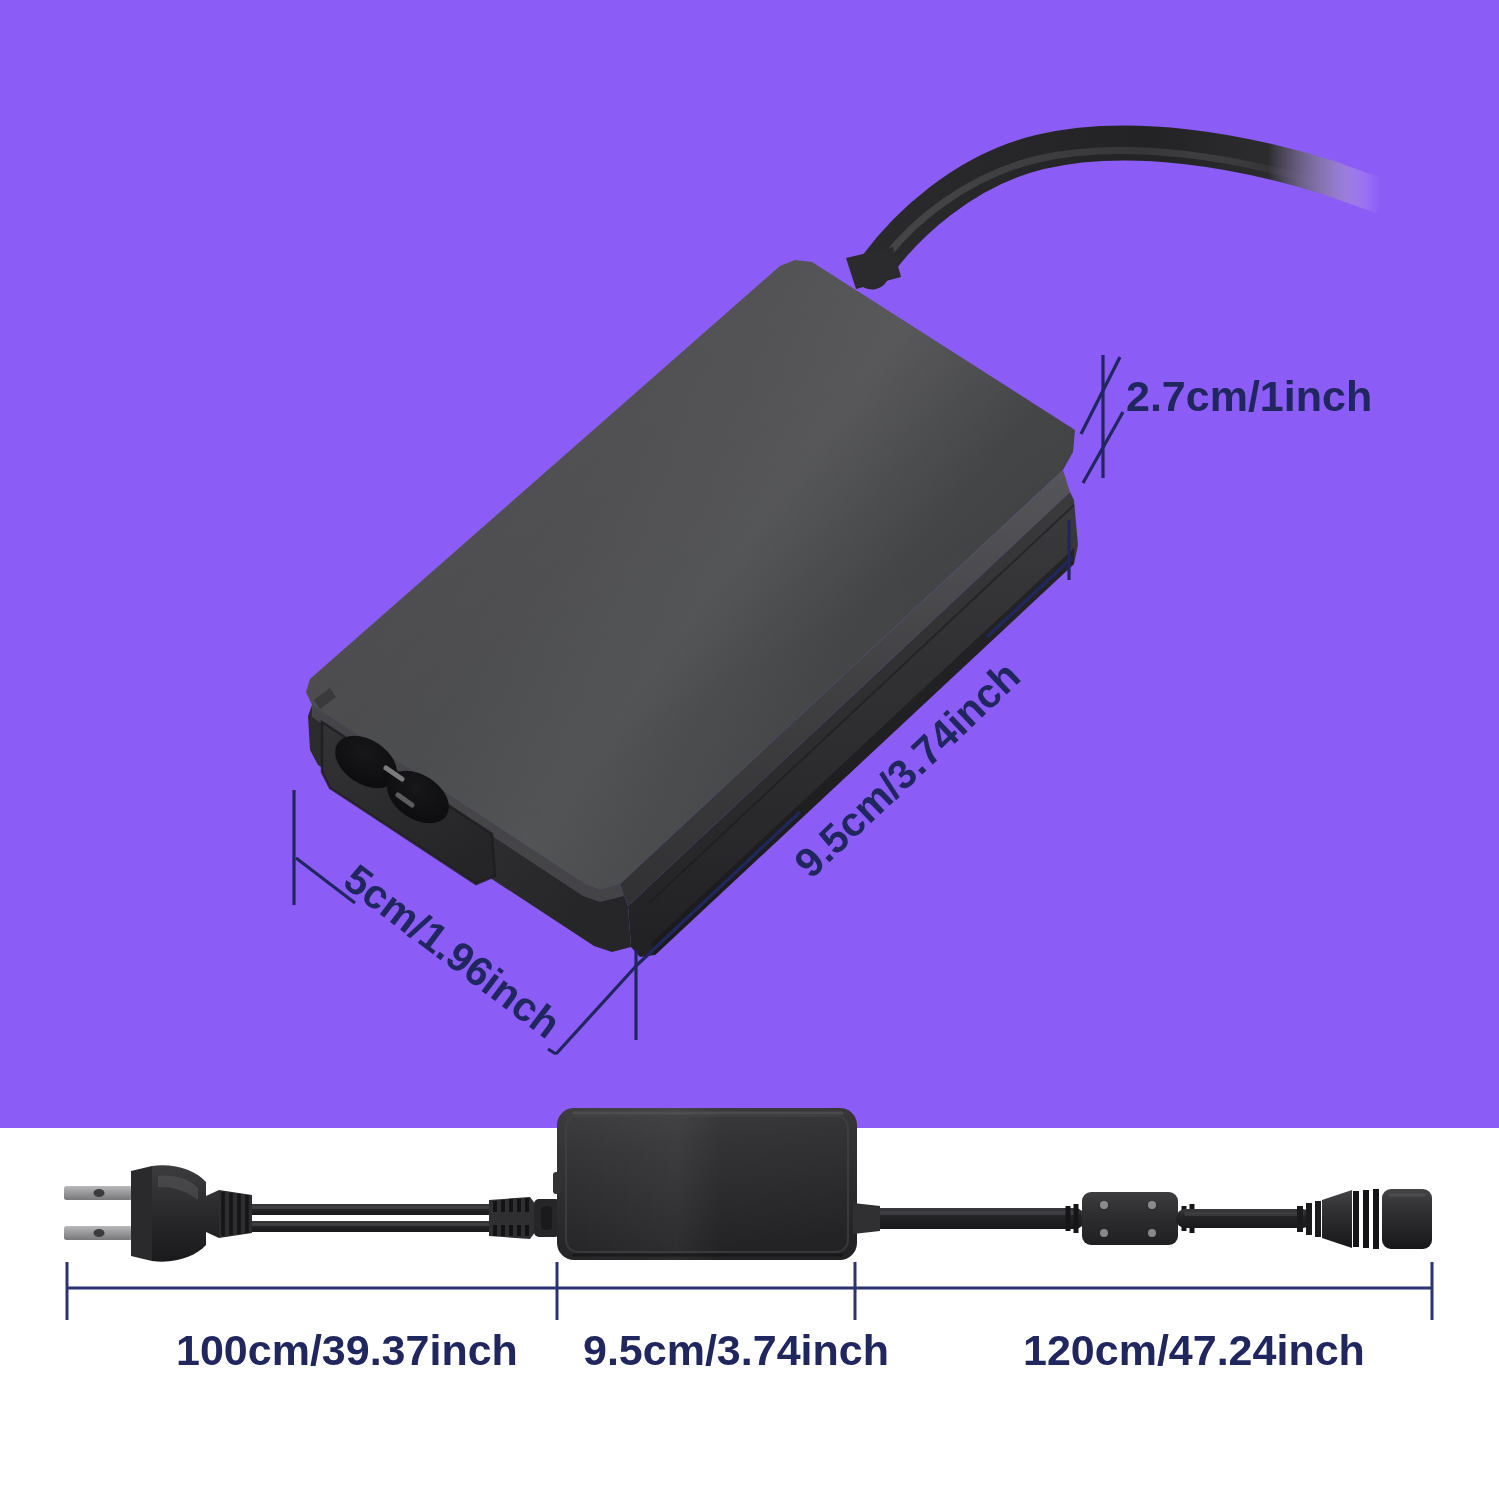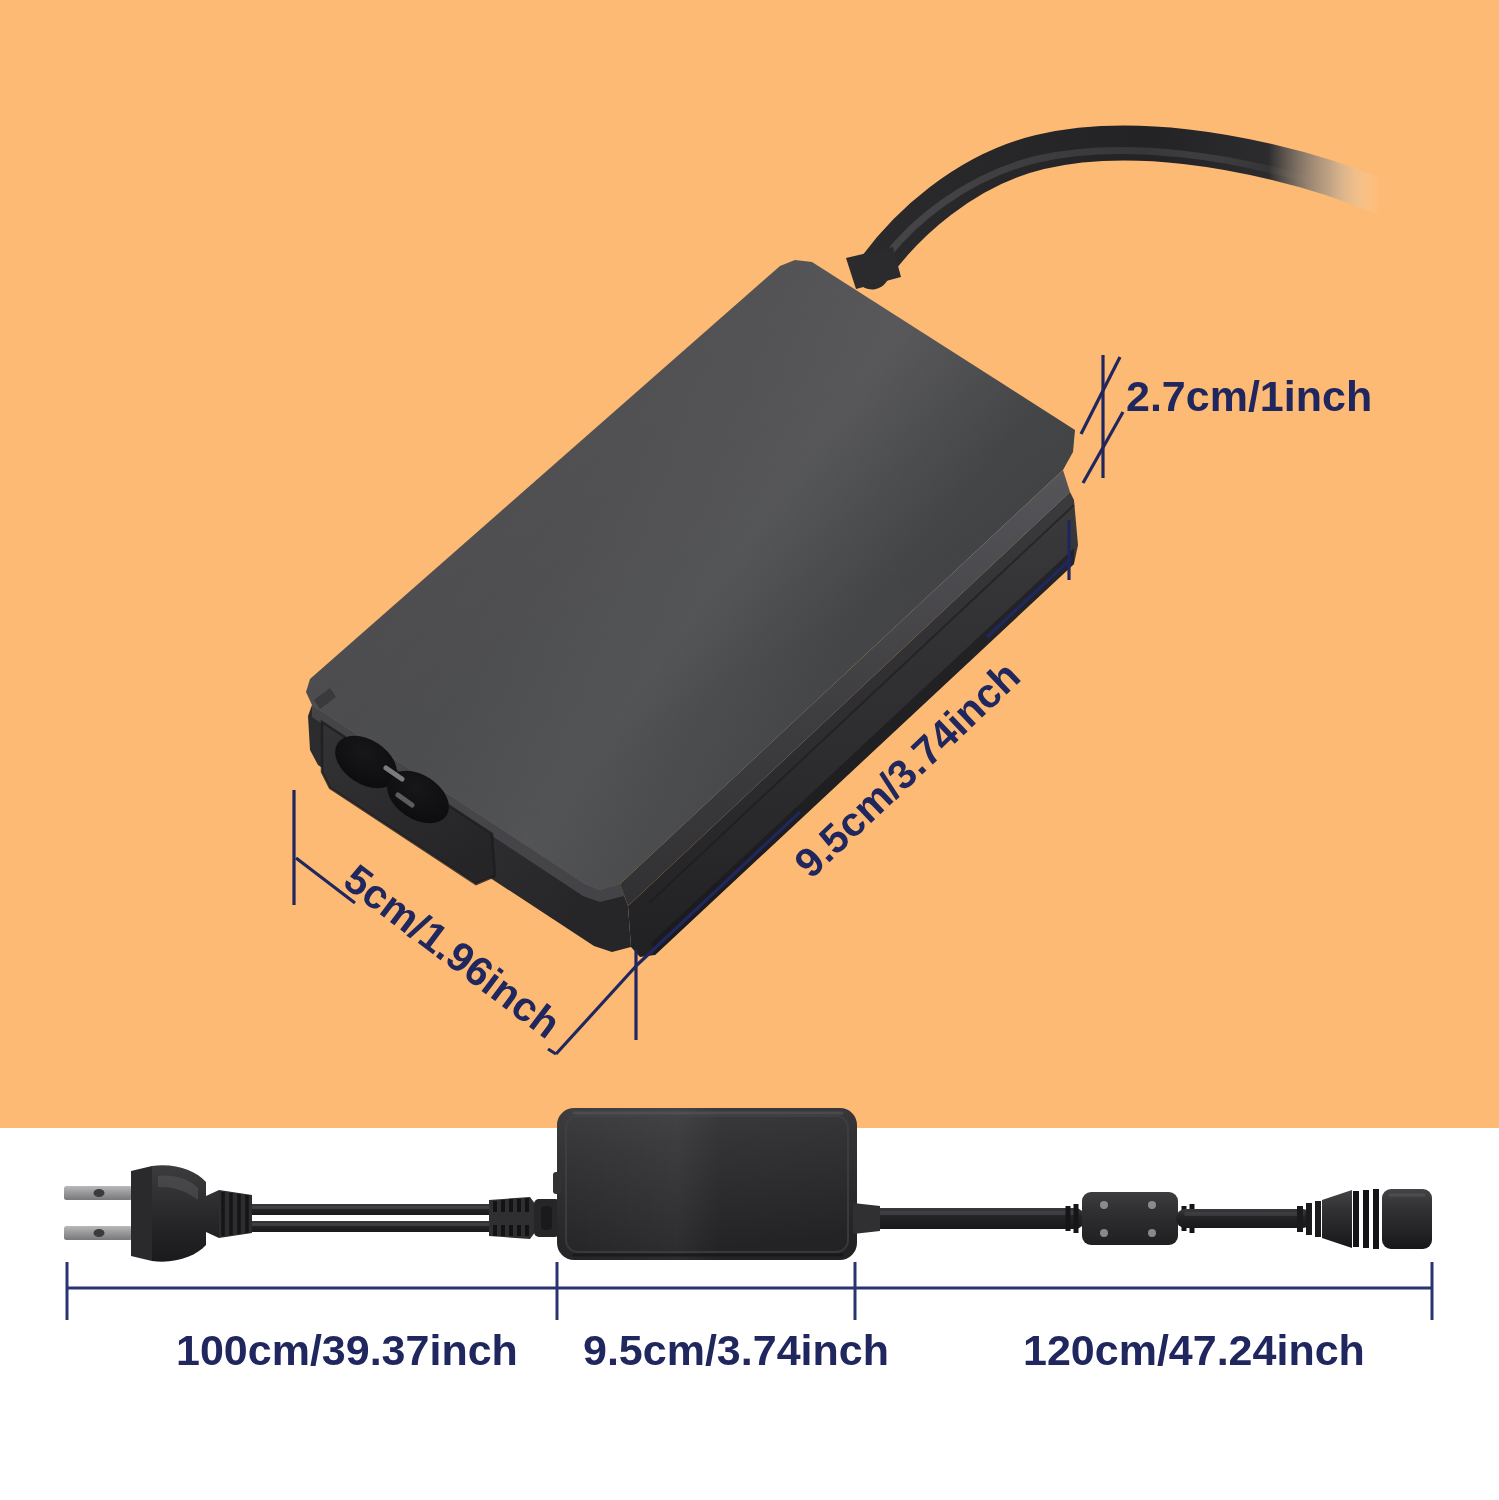--- a/index.html
+++ b/index.html
@@ -11,21 +11,21 @@
   body {
     width: 1499px;
     height: 1500px;
     overflow: hidden;
     font-family: "Liberation Sans", sans-serif;
   }
   #diagram-root {
     position: relative;
     width: 1499px;
     height: 1128px;
-    background: #fdba74;
+    background: #8b5cf6;
   }
   svg.scene {
     position: absolute;
     top: 0;
     left: 0;
     width: 1499px;
     height: 1500px;
     display: block;
   }
   .dim-label {

